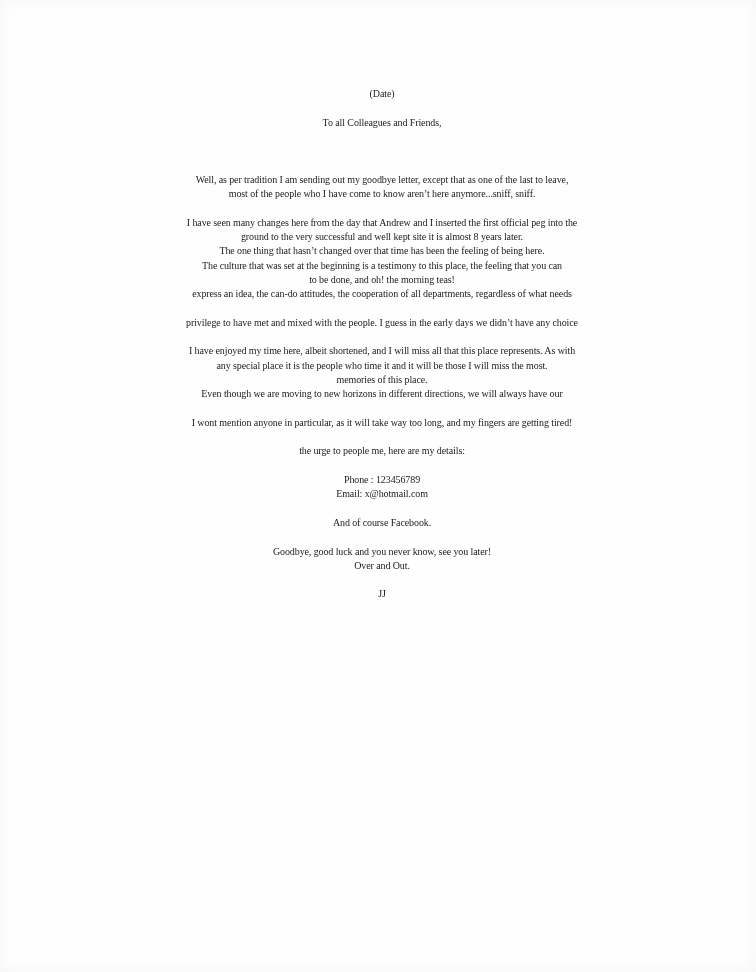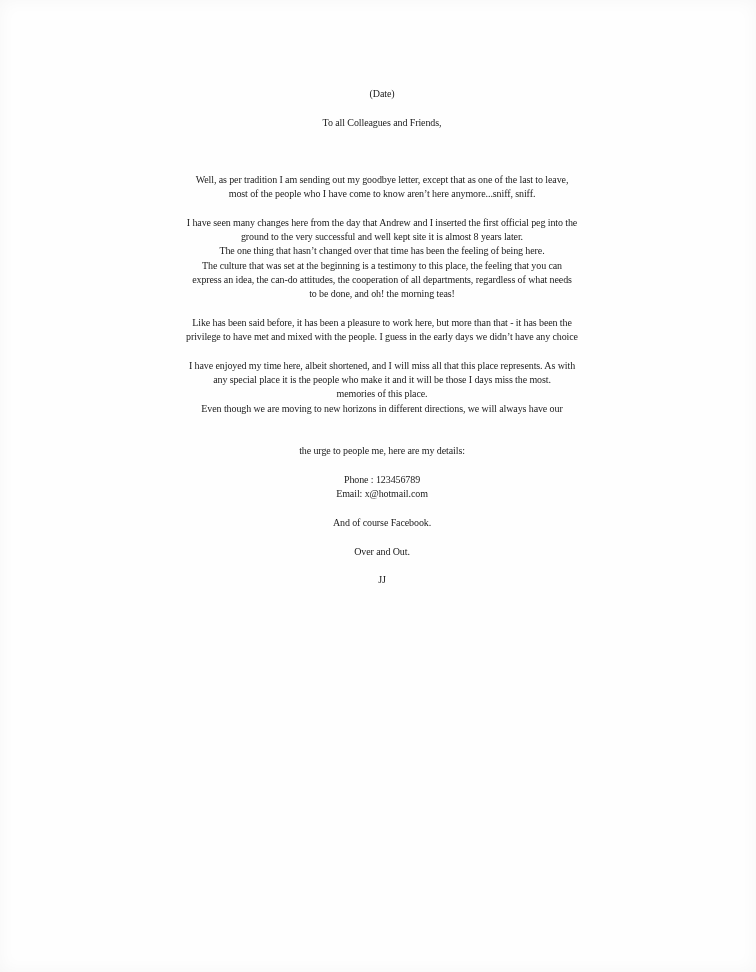--- a/index.html
+++ b/index.html
@@ -41,36 +41,37 @@
     <div class="line"></div>
     <div class="line"></div>
     <div class="line"></div>
     <div class="line">Well, as per tradition I am sending out my goodbye letter, except that as one of the last to leave,</div>
     <div class="line">most of the people who I have come to know aren’t here anymore...sniff, sniff.</div>
     <div class="line"></div>
     <div class="line">I have seen many changes here from the day that Andrew and I inserted the first official peg into the</div>
     <div class="line">ground to the very successful and well kept site it is almost 8 years later.</div>
     <div class="line">The one thing that hasn’t changed over that time has been the feeling of being here.</div>
     <div class="line">The culture that was set at the beginning is a testimony to this place, the feeling that you can</div>
+    <div class="line">to be done, and oh! the morning teas!</div>
     <div class="line">express an idea, the can-do attitudes, the cooperation of all departments, regardless of what needs</div>
-    <div class="line">to be done, and oh! the morning teas!</div>
     <div class="line"></div>
-    <div class="line">Like has been said before, it has been a pleasure to work here, but more than that - it has been the</div>
     <div class="line">privilege to have met and mixed with the people. I guess in the early days we didn’t have any choice</div>
     <div class="line"></div>
     <div class="line">I have enjoyed my time here, albeit shortened, and I will miss all that this place represents. As with</div>
-    <div class="line">any special place it is the people who make it and it will be those I days miss the most.</div>
+    <div class="line">any special place it is the people who time it and it will be those I will miss the most.</div>
     <div class="line">memories of this place.</div>
     <div class="line">Even though we are moving to new horizons in different directions, we will always have our</div>
     <div class="line"></div>
+    <div class="line">I wont mention anyone in particular, as it will take way too long, and my fingers are getting tired!</div>
     <div class="line"></div>
     <div class="line">the urge to people me, here are my details:</div>
     <div class="line"></div>
     <div class="line">Phone : 123456789</div>
     <div class="line">Email: x@hotmail.com</div>
     <div class="line"></div>
     <div class="line">And of course Facebook.</div>
     <div class="line"></div>
+    <div class="line">Goodbye, good luck and you never know, see you later!</div>
     <div class="line">Over and Out.</div>
     <div class="line"></div>
     <div class="line">JJ</div>
   </div>
 </div>
 
 </body></html>

